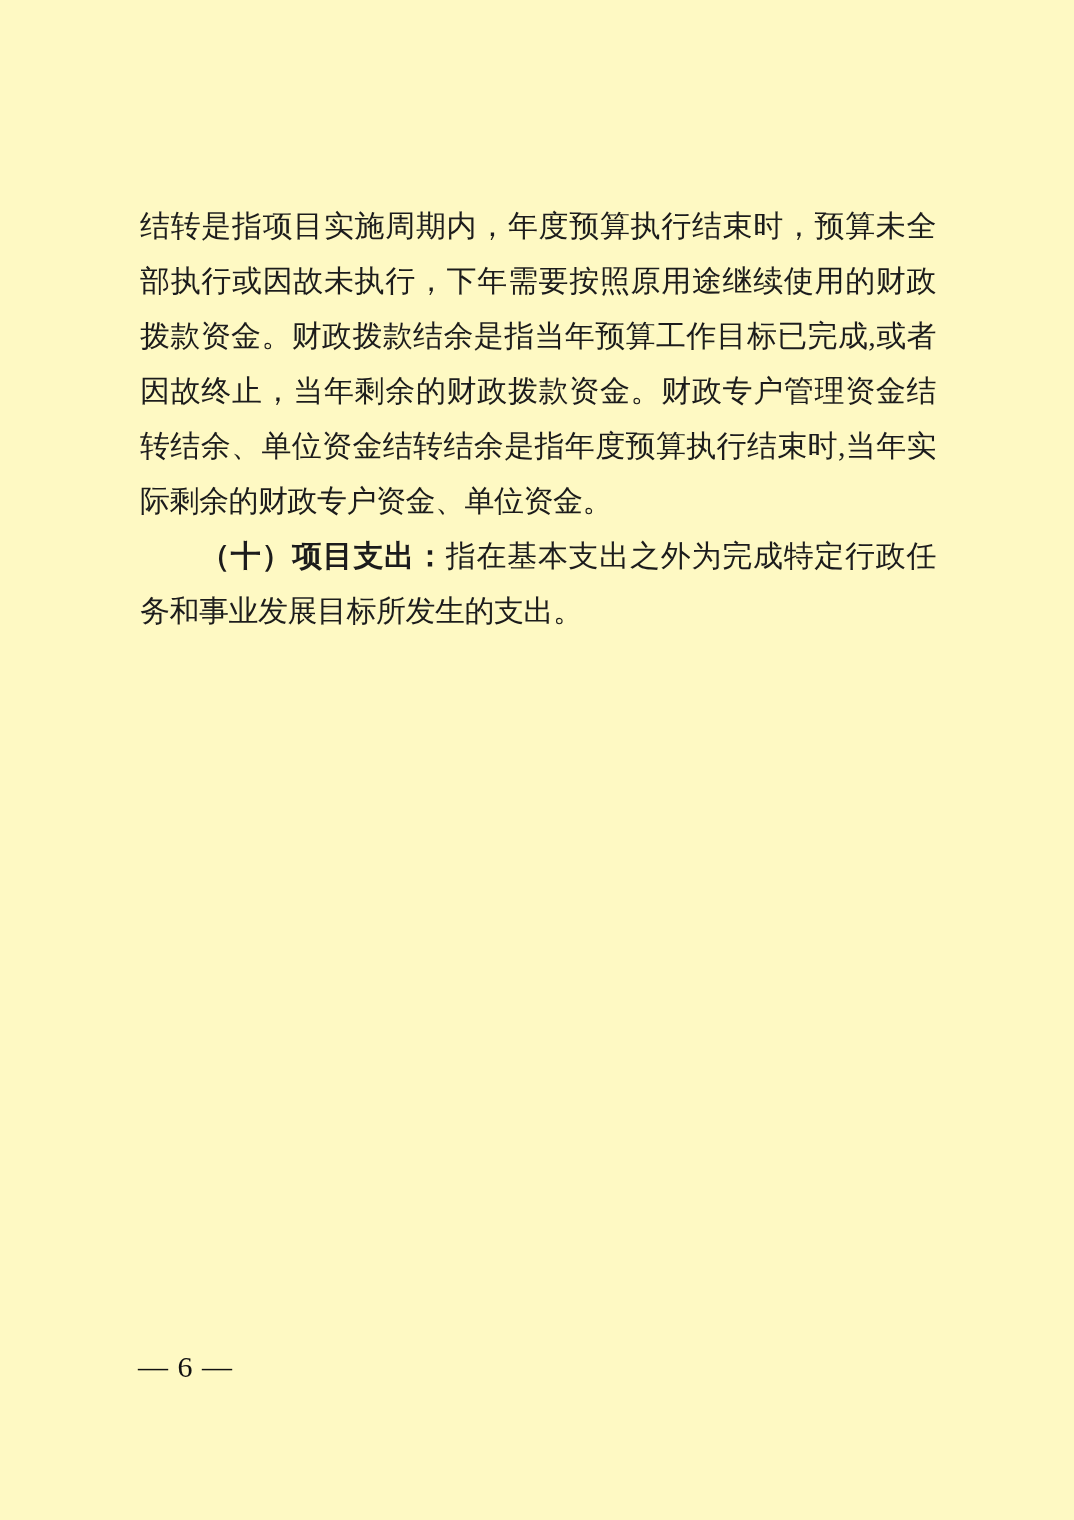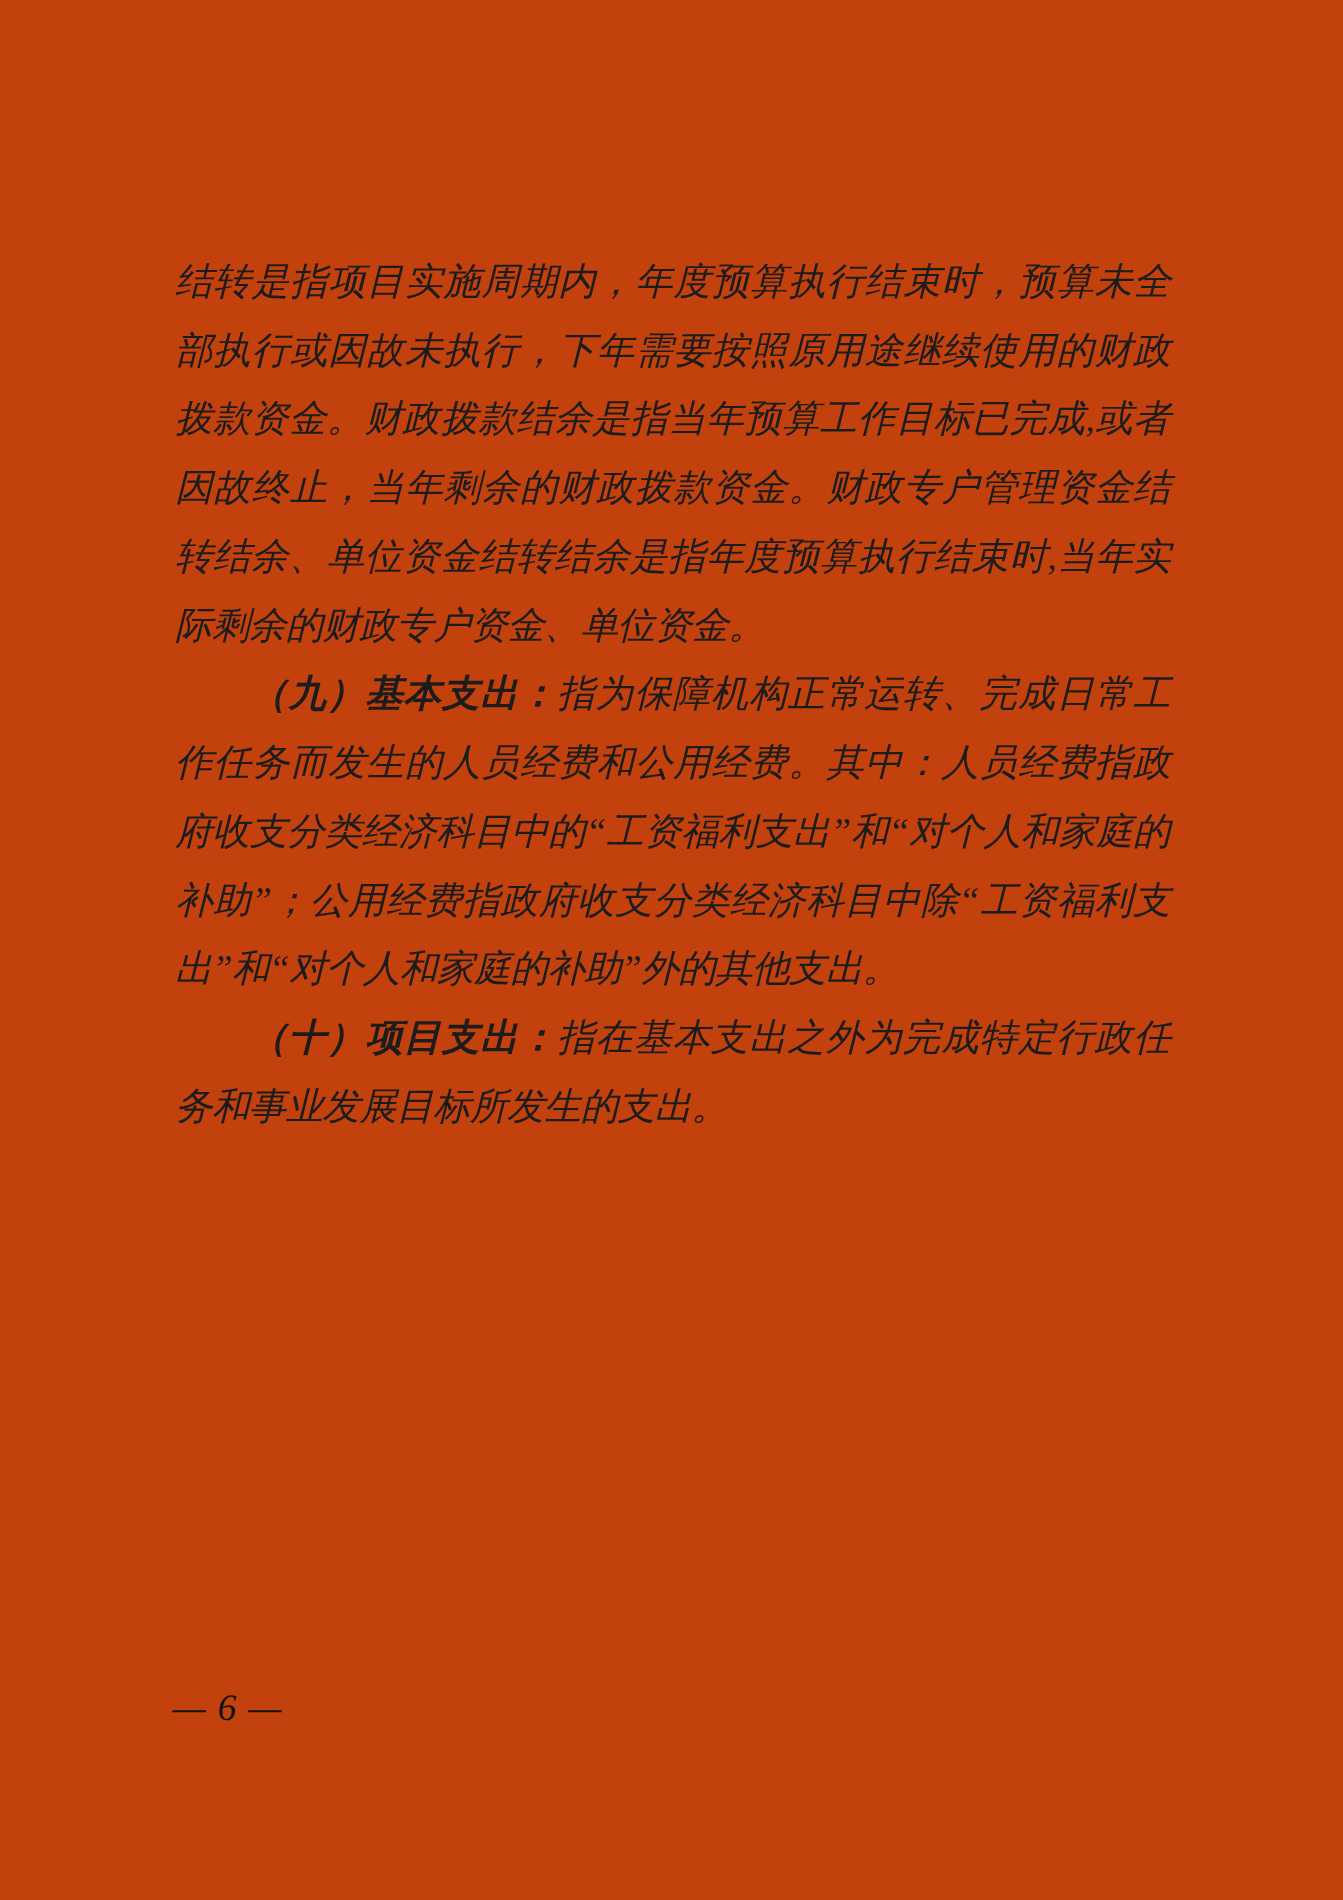--- a/index.html
+++ b/index.html
@@ -5,25 +5,24 @@
   html, body {
     margin: 0;
     padding: 0;
     background: #e8e8e8;
   }
   .page {
     position: relative;
     width: 1074px;
     height: 1520px;
     margin: 0 auto;
-    background: #c2410c;
+    background: #fef9c3;
     overflow: hidden;
     font-family: "Liberation Serif", "DejaVu Serif", serif;
     color: #1c1c1c;
-    font-style: italic;
   }
   .content {
     position: absolute;
     left: 140px;
     top: 198px;
     width: 796px;
     font-size: 30px;
     line-height: 55px;
     letter-spacing: -0.5px;
     text-align: justify;
@@ -50,21 +49,20 @@
 </style>
 </head>
 <body>
 
 <div class="page">
 
   <main class="content">
 
     <p class="para"><span class="lead"></span><span>结转是指项目实施周期内，年度预算执行结束时，预算未全部执行或因故未执行，下年需要按照原用途继续使用的财政拨款资金。财政拨款结余是指当年预算工作目标已完成,或者因故终止，当年剩余的财政拨款资金。财政专户管理资金结转结余、单位资金结转结余是指年度预算执行结束时,当年实际剩余的财政专户资金、单位资金。</span></p>
 
-    <p class="para indent"><span class="lead">（九）基本支出：</span><span>指为保障机构正常运转、完成日常工作任务而发生的人员经费和公用经费。其中：人员经费指政府收支分类经济科目中的“工资福利支出”和“对个人和家庭的补助”；公用经费指政府收支分类经济科目中除“工资福利支出”和“对个人和家庭的补助”外的其他支出。</span></p>
 
     <p class="para indent"><span class="lead">（十）项目支出：</span><span>指在基本支出之外为完成特定行政任务和事业发展目标所发生的支出。</span></p>
 
 
   </main>
 
   <footer class="page-footer">
     <span>— 6 —</span>
   </footer>
 

